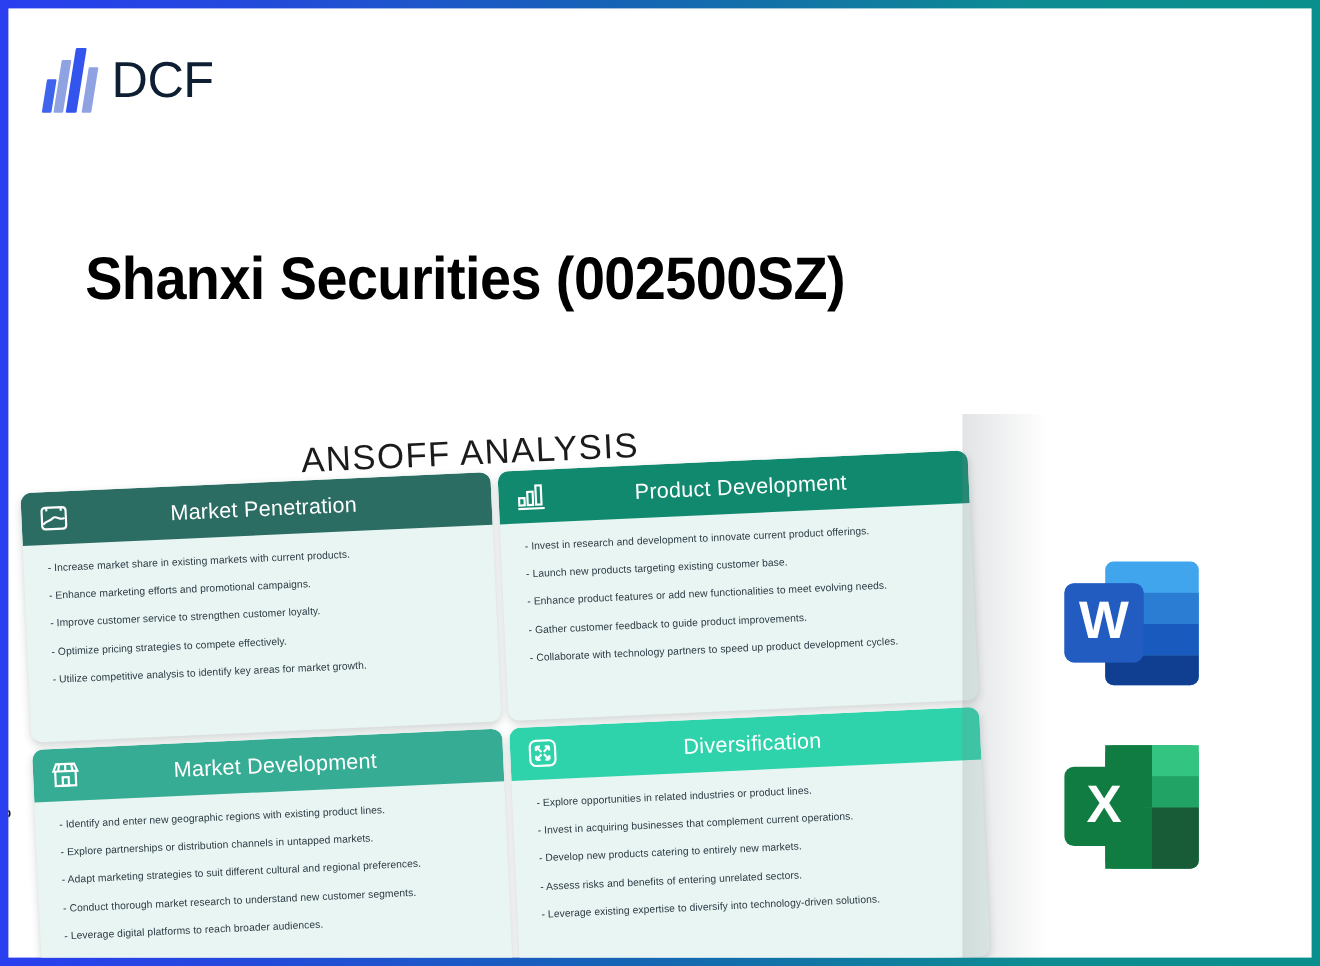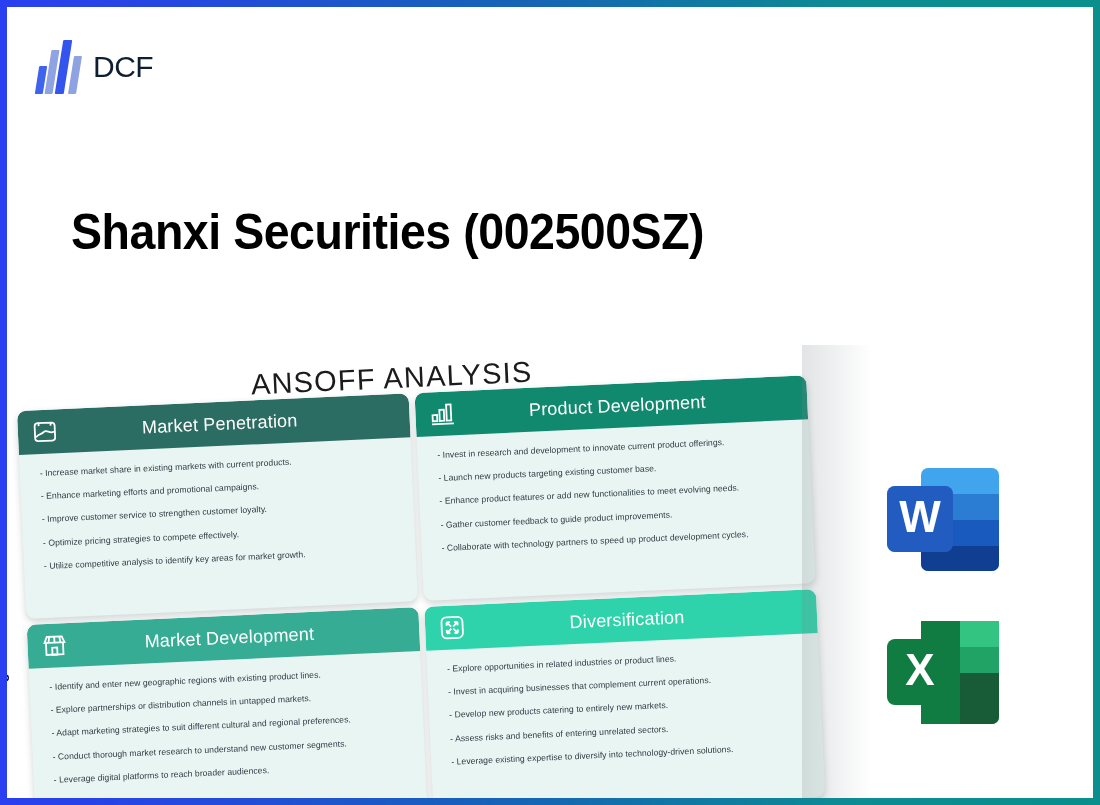--- a/index.html
+++ b/index.html
@@ -31,21 +31,21 @@
   .logo-mark{position:relative;width:44px;height:54px;}
   .logo-mark i{
     position:absolute;bottom:0;display:block;
     transform:skewX(-9deg);border-radius:1px;
   }
   .lb1{left:0;  width:8px; height:28px;background:#3e63ec;}
   .lb2{left:11px;width:8px; height:44px;background:#8fa2e2;}
   .lb3{left:22px;width:9px; height:54px;background:#3355ee;}
   .lb4{left:34px;width:8px; height:38px;background:#8fa2e2;}
   .logo-text{
-    font-size:30px;letter-spacing:-0.5px;
+    font-size:42px;letter-spacing:-0.5px;
     color:#0f1f33;font-weight:400;
     font-family:"Liberation Sans",sans-serif;
   }
 
   
   #title{
     position:absolute;left:64px;top:196px;
     font-size:50px;font-weight:bold;color:#000;
     letter-spacing:-0.5px;white-space:nowrap;
     transform:scaleX(0.93);transform-origin:left center;

